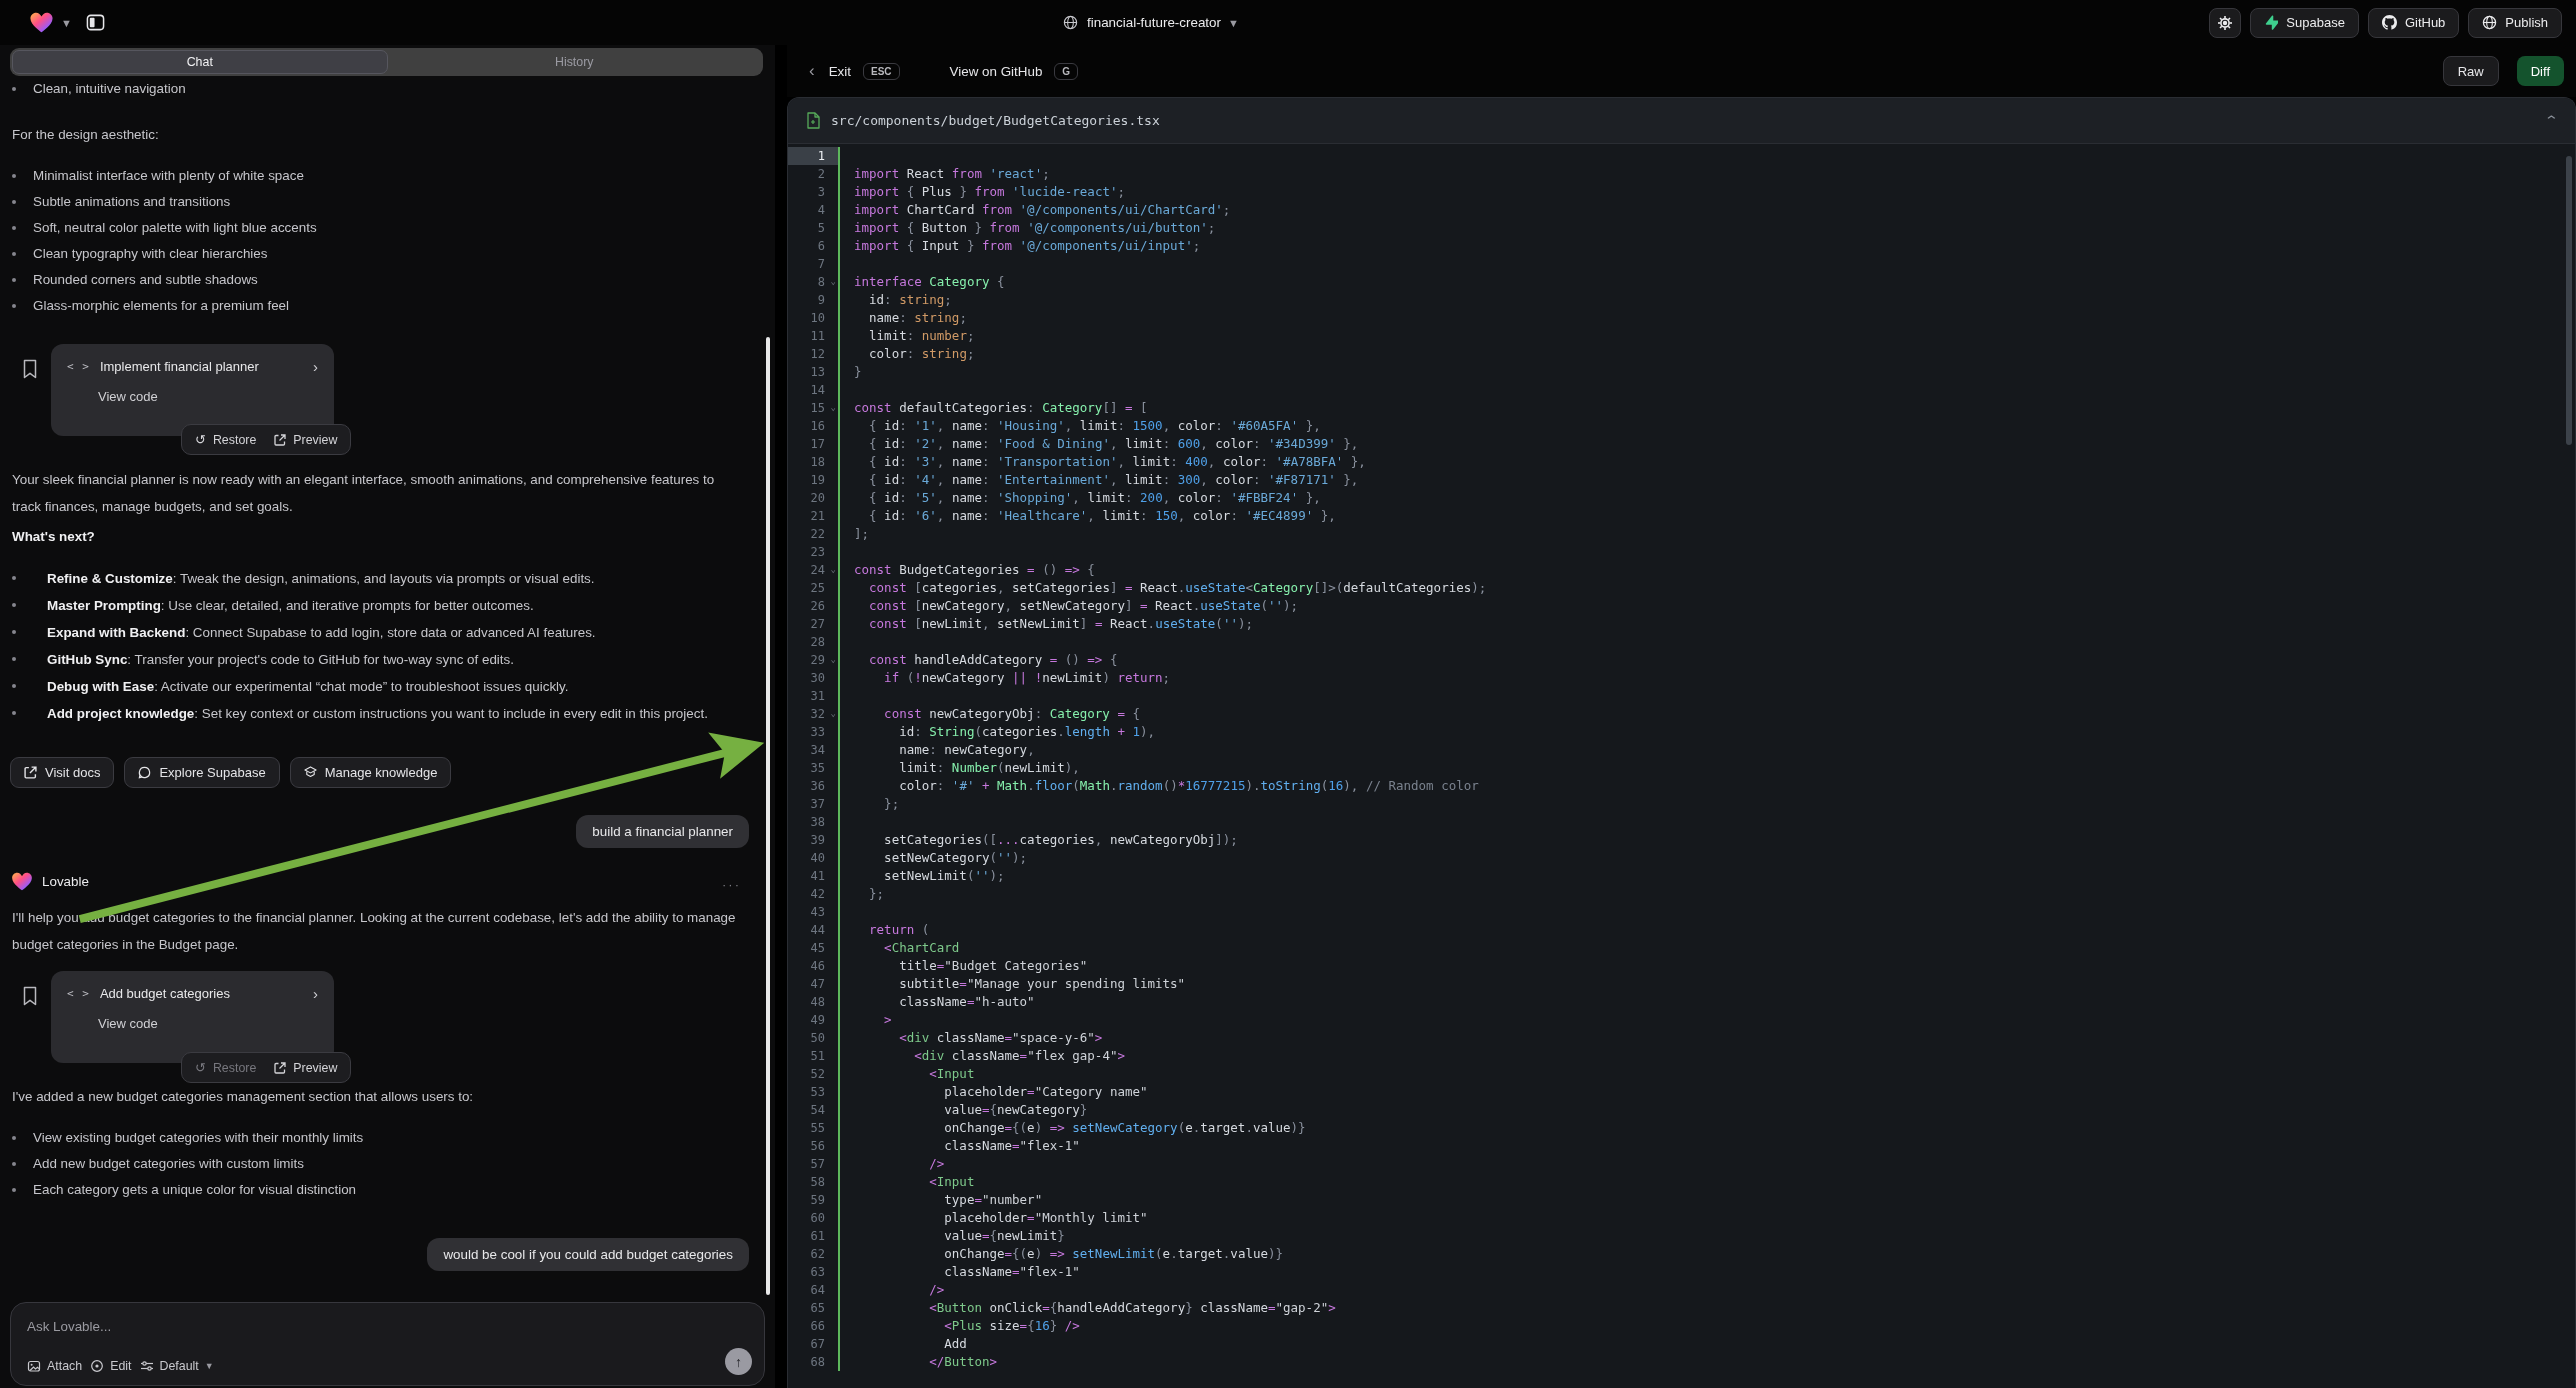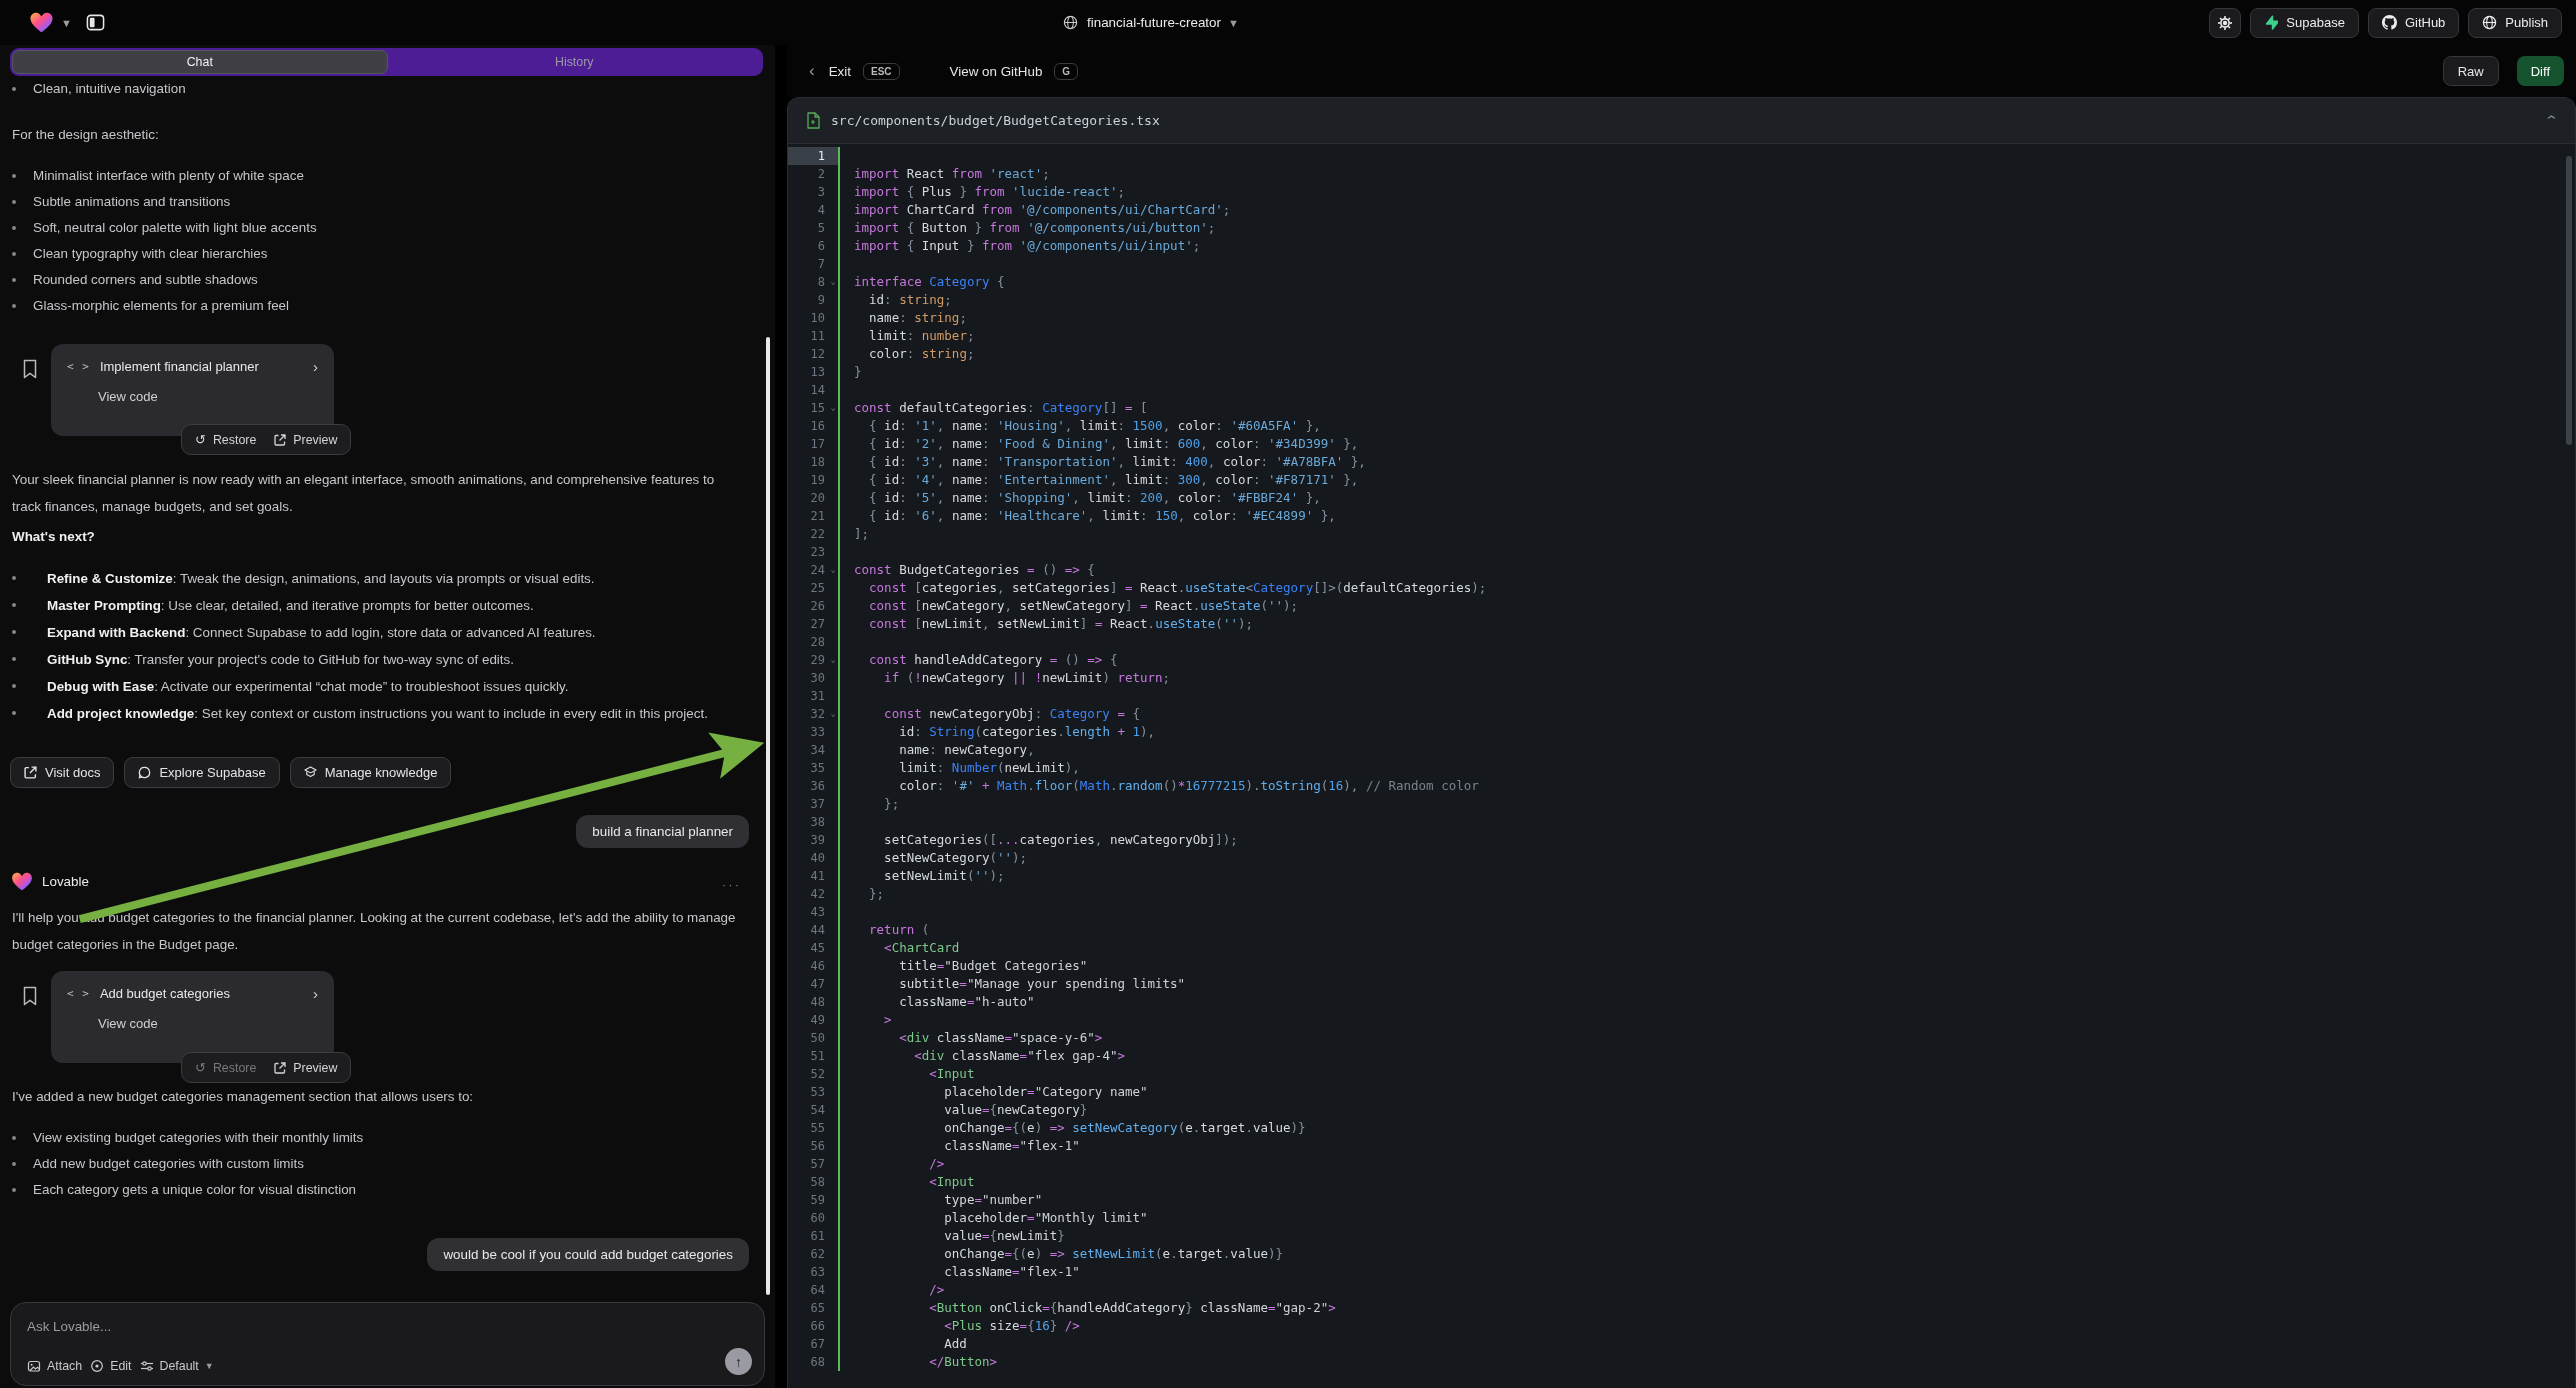--- a/index.html
+++ b/index.html
@@ -13,21 +13,21 @@
   .tb-chev{color:#9a9aa1;font-size:11px;margin-left:-2px;}
   .panel-toggle{width:28px;height:28px;border-radius:7px;display:flex;align-items:center;justify-content:center;}
   .tb-title{position:absolute;left:1063px;top:0;height:45px;display:flex;align-items:center;gap:9px;color:#ececee;font-size:13.4px;}
   .tb-right{position:absolute;right:14px;top:0;height:45px;display:flex;align-items:center;gap:9px;}
   .tb-btn{height:30px;background:#1b1b1d;border:1px solid #36363b;border-radius:8px;color:#ececee;
           font-size:13px;display:flex;align-items:center;gap:8px;padding:0 13px;box-sizing:border-box;}
   .tb-btn.icononly{width:32px;padding:0;justify-content:center;}
 
   
   #chat{position:absolute;left:0;top:45px;width:775px;height:1343px;background:#0c0c0d;}
-  #tabbar{position:absolute;left:10px;top:3px;width:753px;height:28px;background:#4c1d95;border-radius:9px;display:flex;padding:2px;box-sizing:border-box;}
+  #tabbar{position:absolute;left:10px;top:3px;width:753px;height:28px;background:#404040;border-radius:9px;display:flex;padding:2px;box-sizing:border-box;}
   .tab{flex:1;display:flex;align-items:center;justify-content:center;font-size:12.4px;color:#9b9ba3;border-radius:7px;}
   .tab.active{background:#3f3f45;border:1px solid #56565e;color:#f2f2f4;}
 
   .bullet-item{display:flex;align-items:flex-start;line-height:26px;color:#c6c6cb;font-size:13.4px;}
   .bullet-item .dot{width:4px;height:4px;border-radius:50%;background:#86868d;margin:11px 17px 0 12px;flex:0 0 4px;}
   .bullet-item b{color:#f0f0f2;font-weight:700;white-space:pre;}
   .wn{line-height:27px;display:block;padding-left:47px;position:relative;}
   .wn .dot{position:absolute;left:12px;top:11px;margin:0;}
 
   .para{color:#c6c6cb;font-size:13.4px;line-height:27px;}
@@ -78,21 +78,21 @@
               display:flex;align-items:center;padding:0 18px;box-sizing:border-box;gap:11px;}
   #filepath{color:#cbd1d8;font-size:13px;font-family:"DejaVu Sans Mono",monospace;}
   .collapse-chev{margin-left:auto;color:#8a9099;font-size:13px;transform:scaleX(1.4);}
   #codearea{position:absolute;left:0;top:46px;width:100%;bottom:0;padding-top:3px;font-family:"DejaVu Sans Mono",monospace;font-size:12.5px;}
   .code-line{display:flex;height:18px;line-height:18px;}
   .code-line .gutter{flex:0 0 50px;text-align:right;padding-right:13px;color:#6e7681;font-size:12px;position:relative;box-sizing:border-box;}
   .code-line .fold{position:absolute;right:2px;top:-1px;font-size:9px;color:#6e7681;}
   .code-line .line-content{flex:1;border-left:2px solid #5db85c;padding-left:14px;white-space:pre;}
   .code-line.hl .gutter{background:#3a4047;color:#edf0f4;}
   .tk-k{color:#c678dd}.tk-p{color:#8a919e}.tk-w{color:#d6dae0}.tk-s{color:#6aa9d8}.tk-n{color:#4fa0e8}
-  .tk-t{color:#3b82f6}.tk-y{color:#d19a66}.tk-f{color:#61afef}.tk-g{color:#7ec98b}.tk-u{color:#cfd3d9}.tk-c{color:#7a828e}
+  .tk-t{color:#86efac}.tk-y{color:#d19a66}.tk-f{color:#61afef}.tk-g{color:#7ec98b}.tk-u{color:#cfd3d9}.tk-c{color:#7a828e}
   #code-scrollbar{position:absolute;right:3px;top:58px;width:6px;height:289px;background:#3c424a;border-radius:3px;}
 
   #arrow-overlay{position:absolute;left:0;top:0;width:2576px;height:1388px;pointer-events:none;z-index:50;}
   svg{display:block;}
 </style>
 </head>
 <body>
 
 <div id="topbar">
   <div class="tb-left">

